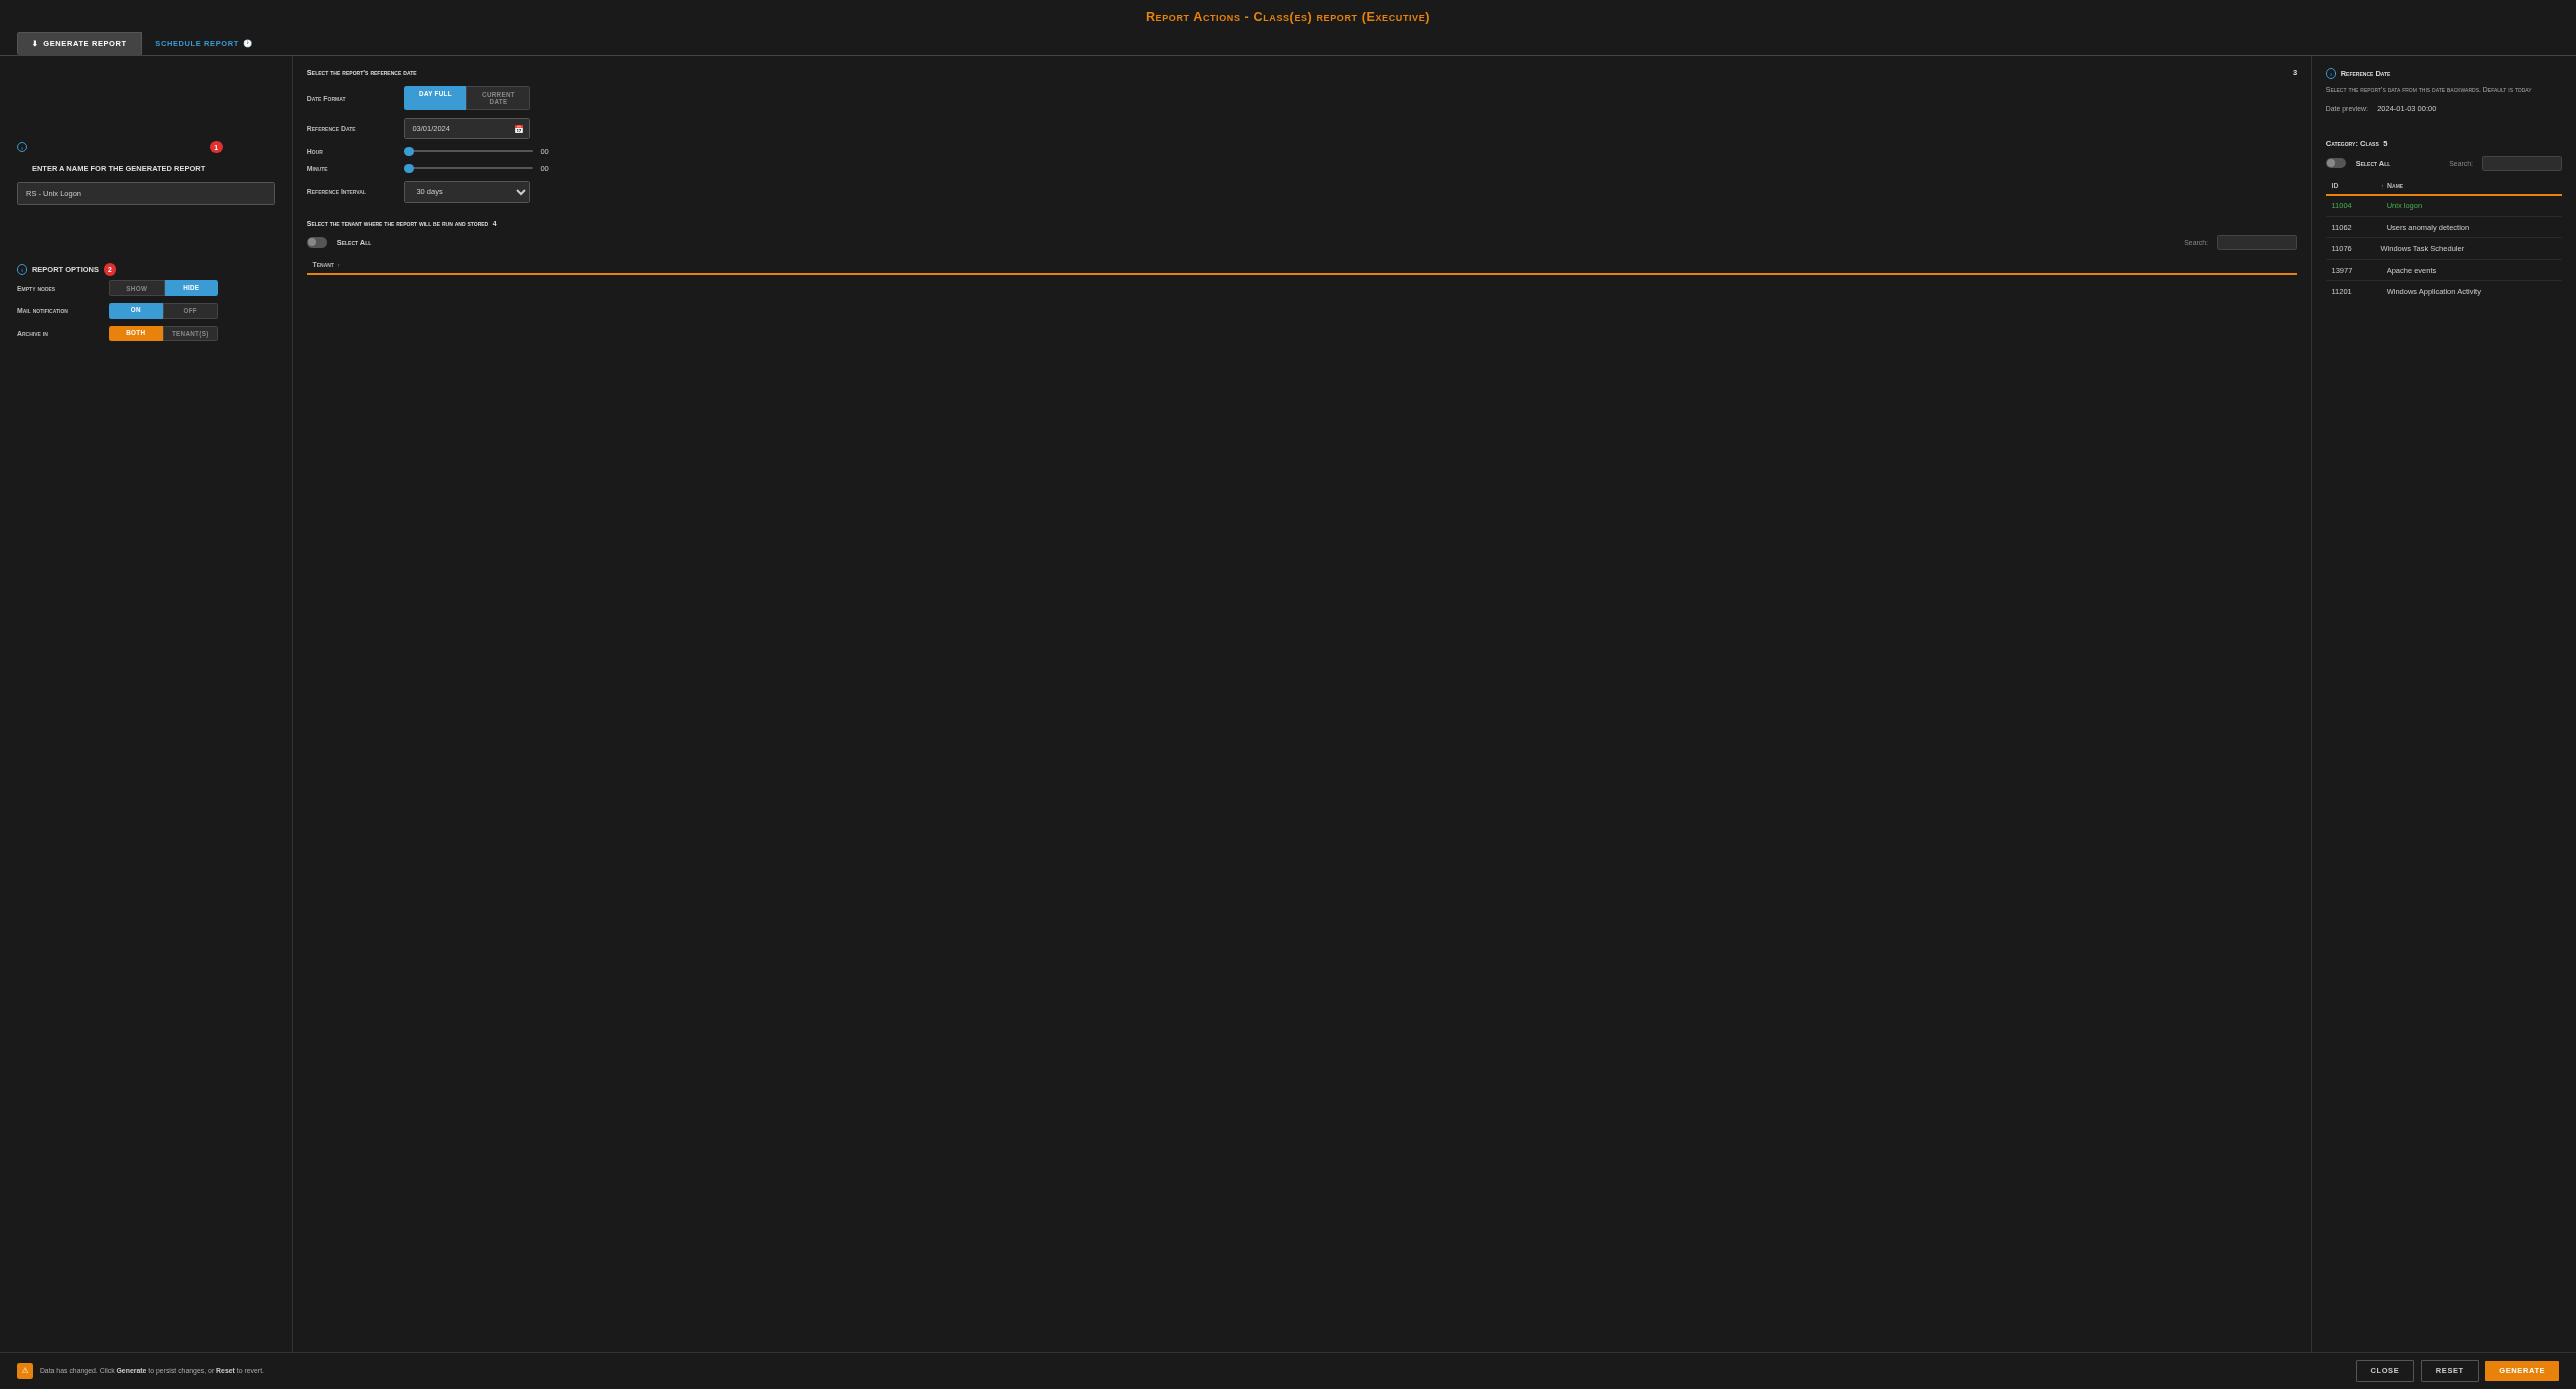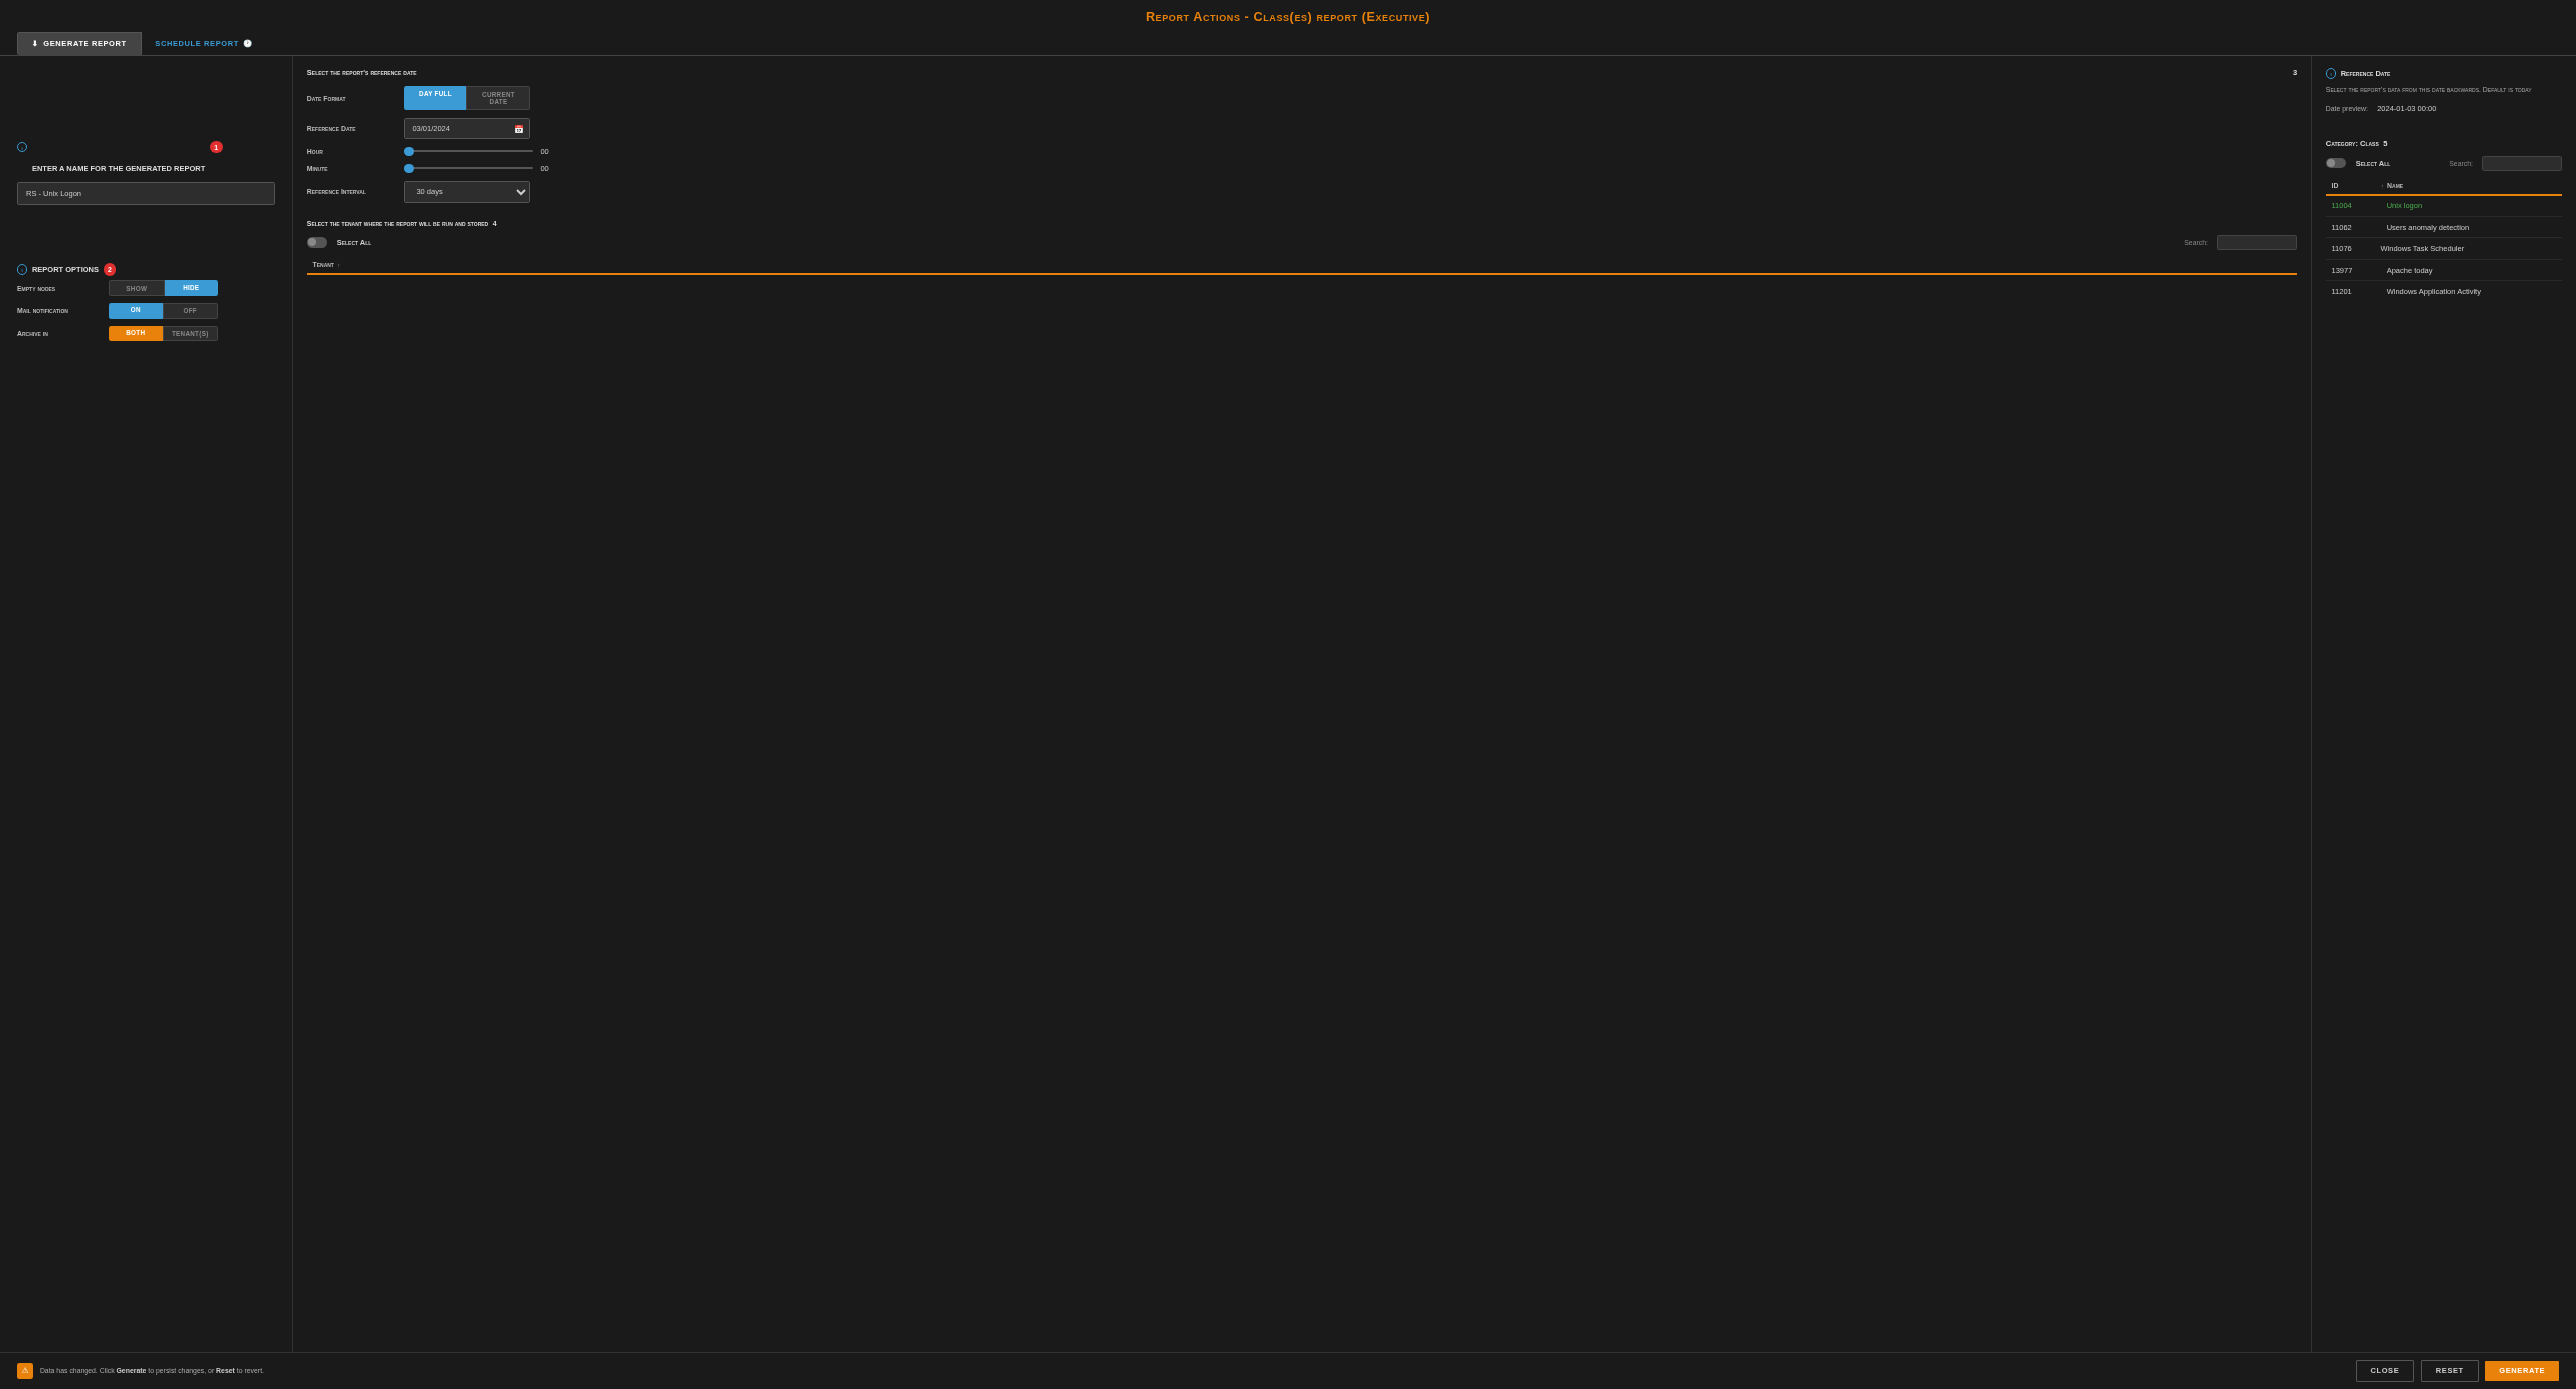--- a/index.html
+++ b/index.html
@@ -656,21 +656,21 @@
           <div class="table-row" style="display:flex;gap:9.2px;">
             <span class="id-col">11062</span>
             <span>Users anomaly detection</span>
           </div>
           <div class="table-row" style="display:flex;gap:3px;">
             <span class="id-col">11076</span>
             <span>Windows Task Scheduler</span>
           </div>
           <div class="table-row" style="display:flex;gap:9.2px;">
             <span class="id-col">13977</span>
-            <span>Apache today</span>
+            <span>Apache events</span>
           </div>
           <div class="table-row" style="display:flex;gap:9.2px;">
             <span class="id-col">11201</span>
             <span>Windows Application Activity</span>
           </div>
         </div>
       </div>
     </div>
 
   </div>

